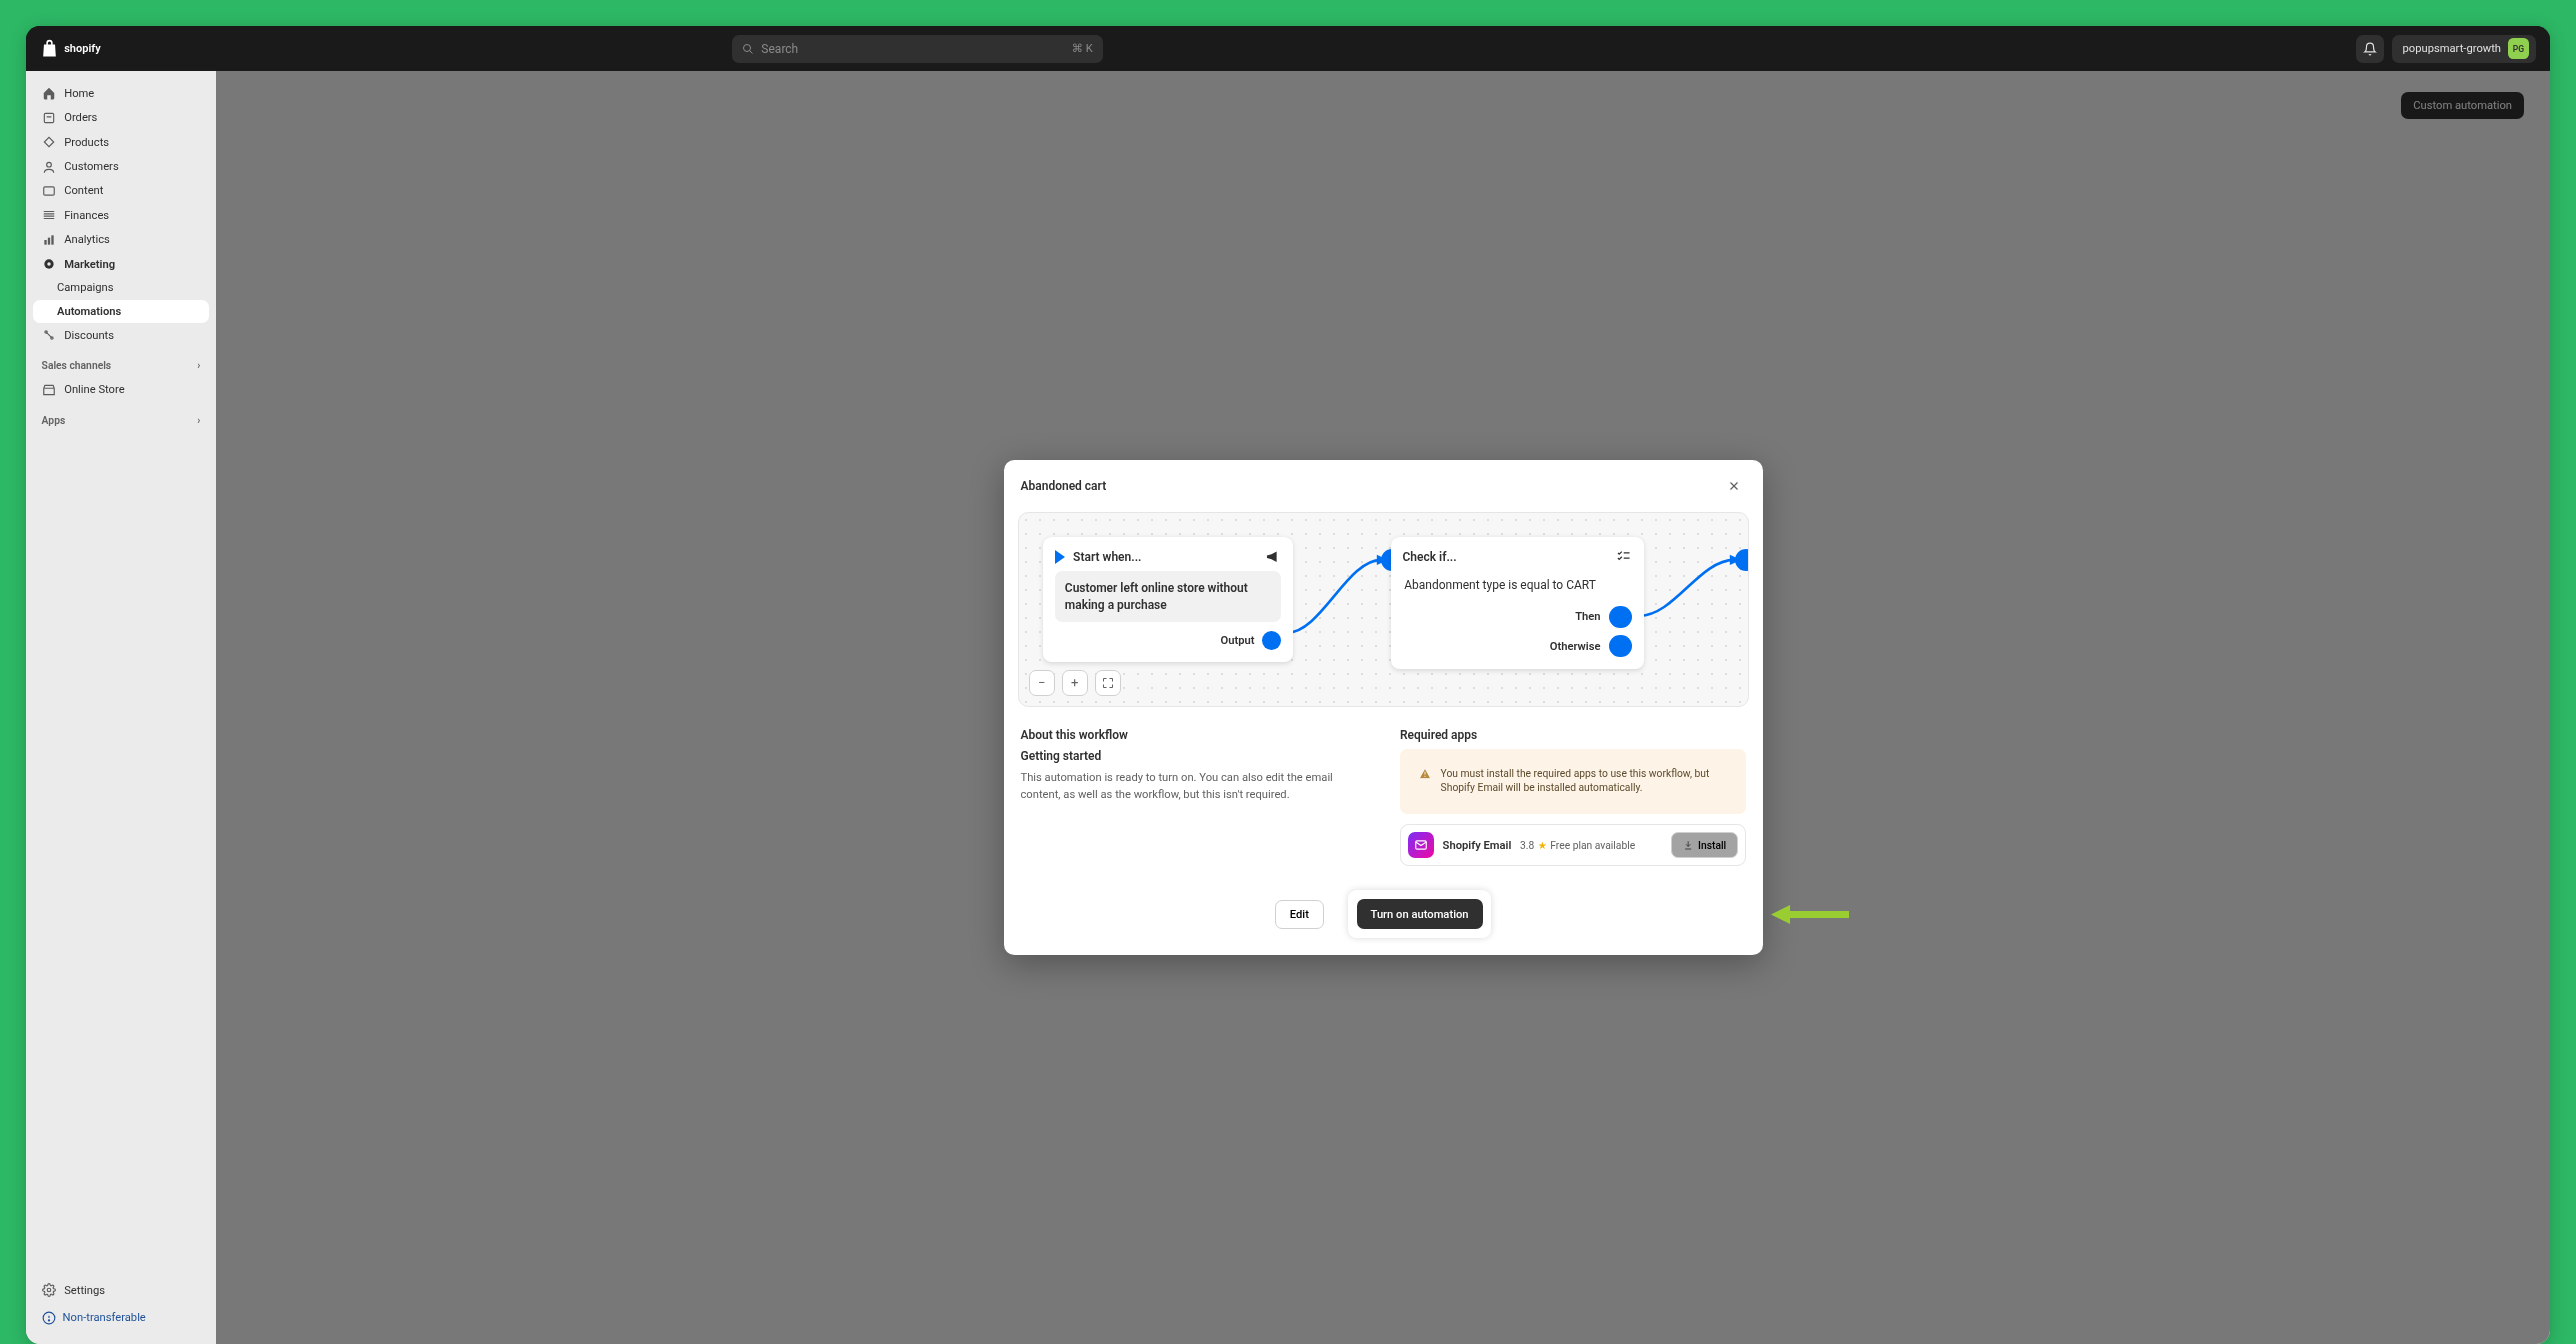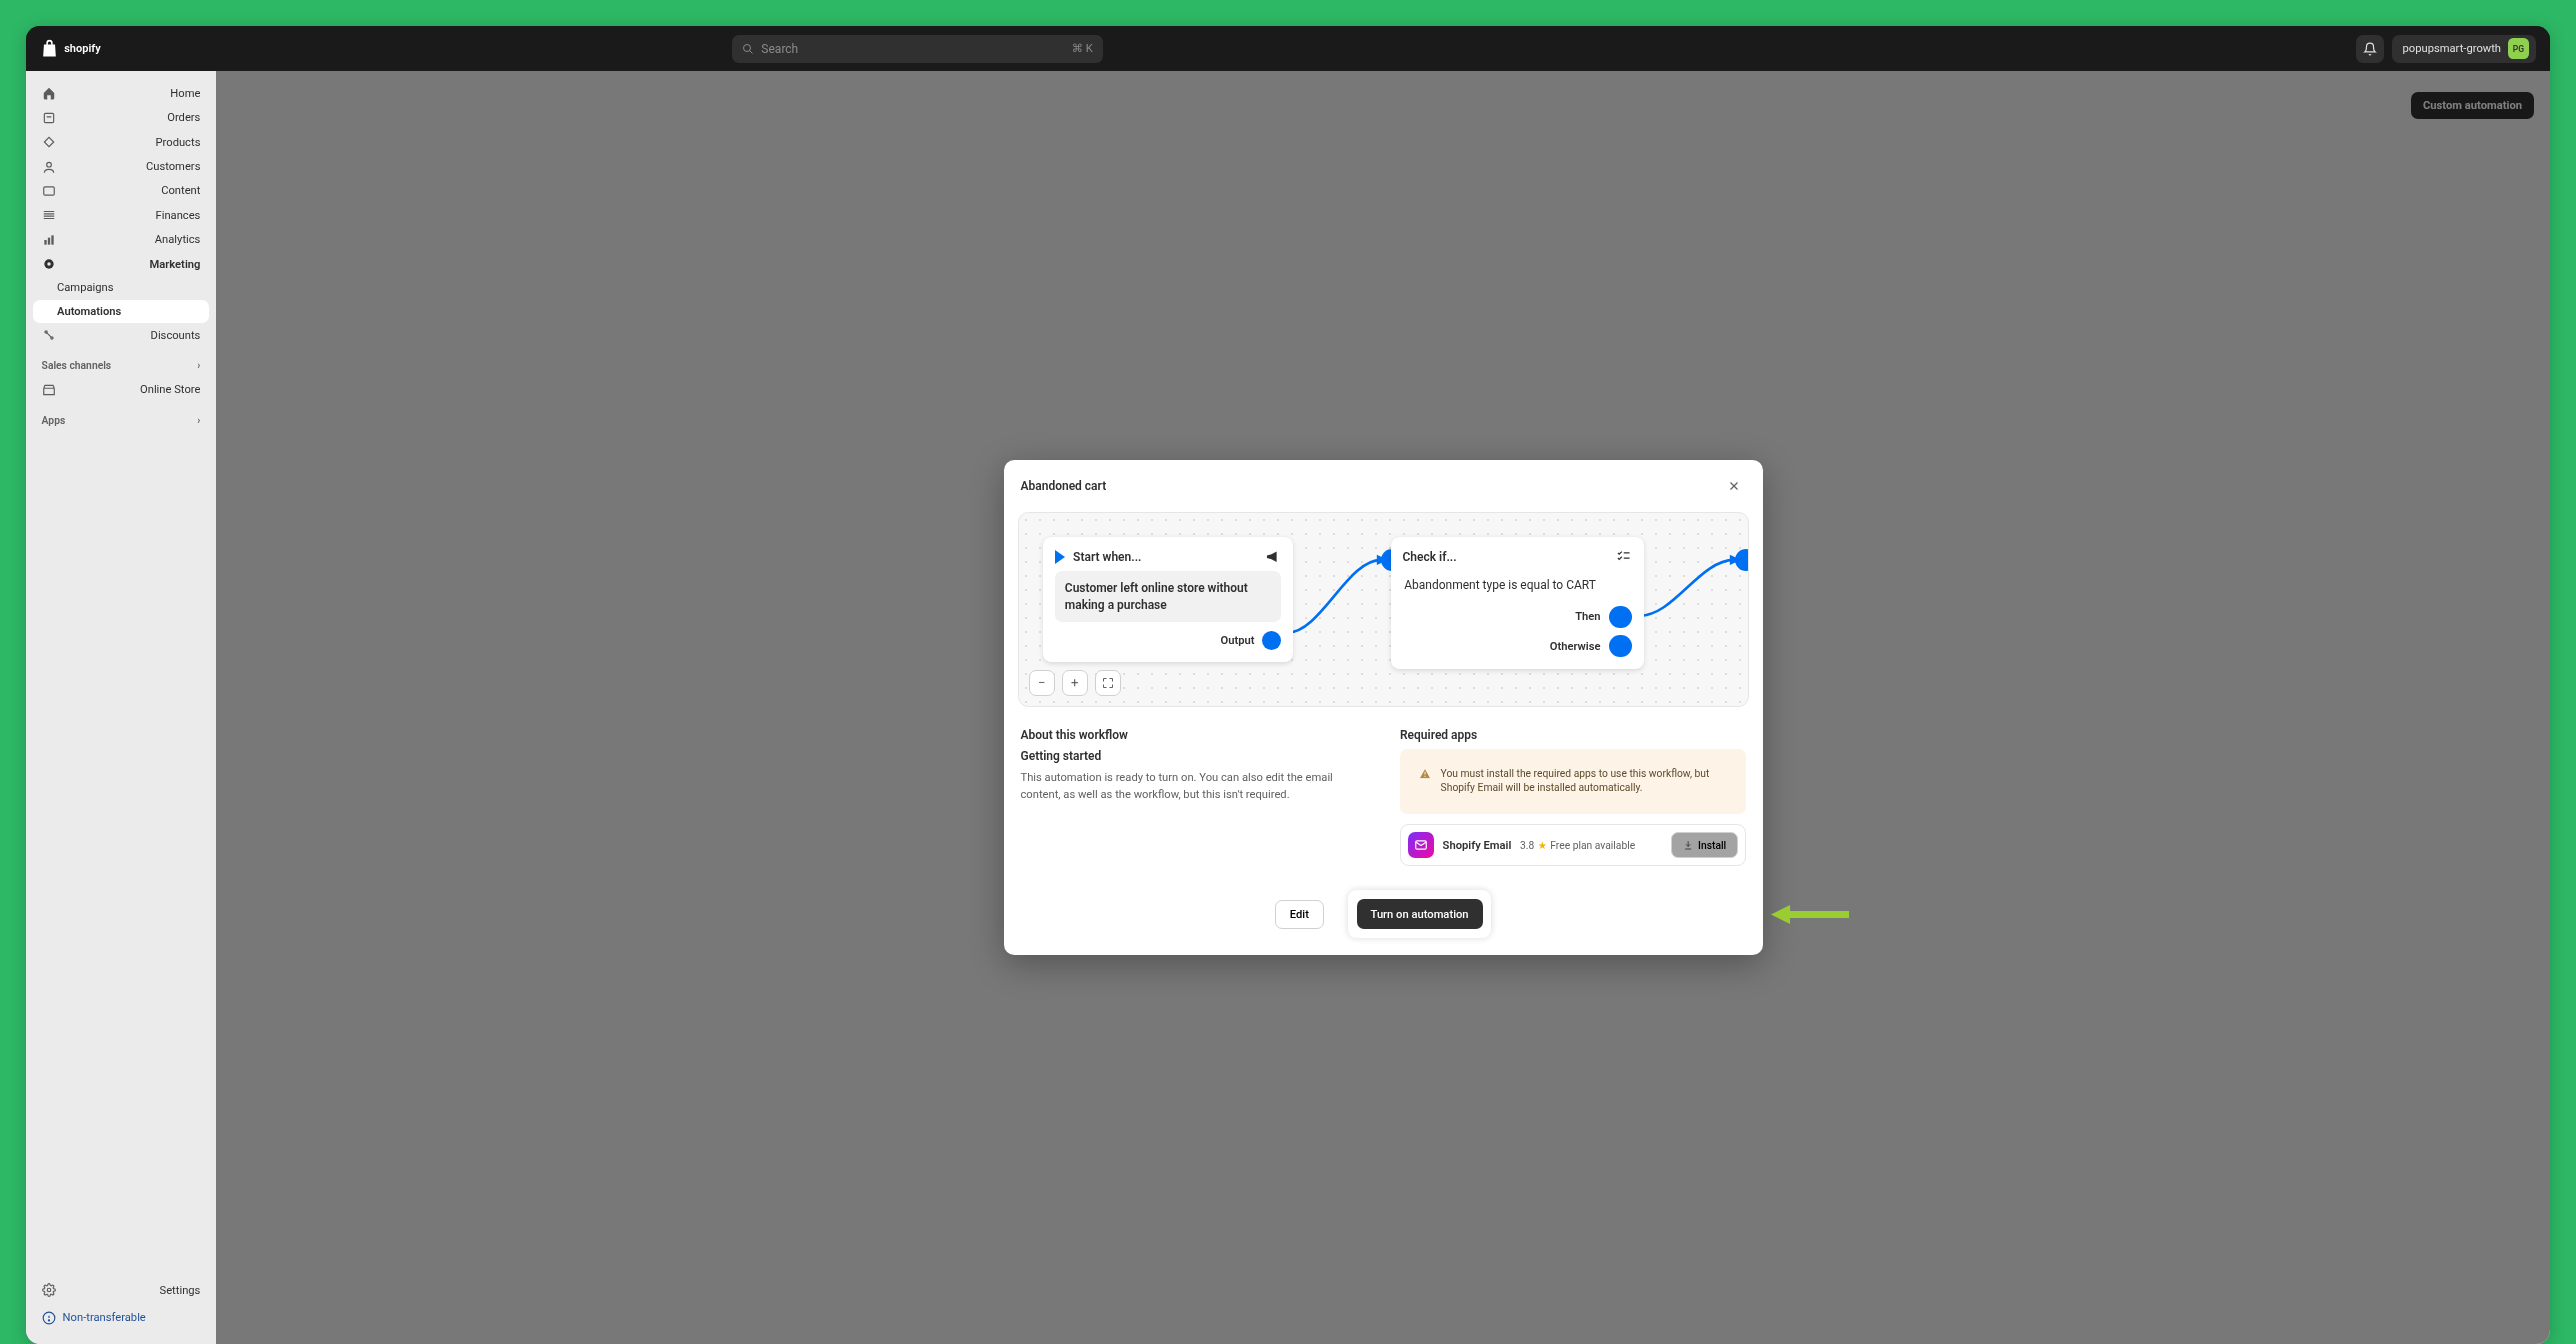--- a/index.html
+++ b/index.html
@@ -11,31 +11,31 @@
 .logo-icon { width: 19px; height: 21px; fill: #fff; }
 .search-bar { flex: 0 0 371px; margin: 0 auto; background: #303030; border-radius: 7px; height: 28px; display: flex; align-items: center; padding: 0 10.3px; gap: 7px; color: #8a8a8a; font-size: 12px; }
 .search-bar .kbd { margin-left: auto; font-size: 11.2px; }
 .topbar-right { display: flex; align-items: center; gap: 8.6px; margin-left: auto; }
 .notif-icon { width: 28px; height: 28px; background: #303030; border-radius: 7px; display: flex; align-items: center; justify-content: center; }
 .store-chip { background: #303030; border-radius: 7px; height: 28px; display: flex; align-items: center; padding: 0 7px 0 10.3px; gap: 7px; color: #e0e0e0; font-size: 11.2px; }
 .avatar { width: 21px; height: 21px; background: #8fd14f; border-radius: 5.2px; display: flex; align-items: center; justify-content: center; font-size: 8.6px; font-weight: 600; color: #333; }
 
 .main-area { display: flex; height: calc(100% - 45px); background: #f1f1f1; }
 .sidebar { width: 190px; background: #ebebeb; padding: 10.3px 7px; display: flex; flex-direction: column; font-size: 11.2px; }
-.nav-item { display: flex; align-items: center; gap: 8.6px; padding: 5.2px 8.6px; border-radius: 7px; color: #303030; cursor: pointer; justify-content: space-between; }
+.nav-item { display: flex; align-items: center; gap: 8.6px; padding: 5.2px 8.6px; border-radius: 7px; color: #303030; cursor: pointer; }
 .nav-item.bold { font-weight: 600; }
 .nav-item.active { background: #fff; font-weight: 600; }
 .nav-sub { padding-left: 24px; }
 .nav-icon { width: 14px; height: 14px; display: flex; align-items: center; justify-content: center; flex-shrink: 0; }
 .section-header { padding: 12px 8.6px 5.2px; color: #616161; font-size: 10.3px; font-weight: 600; display: flex; justify-content: space-between; align-items: center; }
 .sidebar-footer { margin-top: auto; }
 .non-transferable { color: #1f5199; font-size: 11.2px; padding: 8.6px; display: flex; align-items: center; gap: 7px; }
 
 .content { flex: 1; position: relative; background: #f1f1f1; padding: 21px; overflow: hidden; }
-.bg-button { position: absolute; top: 21px; right: 16px; background: #303030; color: #fff; padding: 7px 12px; border-radius: 7px; font-size: 11.2px; font-weight: 700; }
+.bg-button { position: absolute; top: 21px; right: 26px; background: #303030; color: #fff; padding: 7px 12px; border-radius: 7px; font-size: 11.2px; font-weight: 400; }
 .bg-cards { position: absolute; right: 28px; top: 69px; width: 241px; display: flex; flex-direction: column; gap: 17px; }
 .bg-card { background: #fff; border-radius: 10.3px; padding: 14px; box-shadow: 0 0.9px 1.7px rgba(0,0,0,0.06); }
 .bg-card h4 { font-size: 11.2px; font-weight: 600; margin-bottom: 5.2px; color: #303030; }
 .bg-card p { font-size: 10.3px; color: #616161; line-height: 1.4; }
 .bg-card .icons { display: flex; gap: 5.2px; justify-content: flex-end; margin-top: 8.6px; }
 .app-icon-sm { width: 17px; height: 17px; border-radius: 4.3px; }
 
 .overlay { position: absolute; inset: 0; background: rgba(0,0,0,0.5); display: flex; align-items: center; justify-content: center; }
 .modal { width: 759px; background: #fff; border-radius: 10.3px; box-shadow: 0 8.6px 34px rgba(0,0,0,0.3); overflow: visible; position: relative; }
 .modal-header { display: flex; align-items: center; justify-content: space-between; padding: 14px 17px; }

